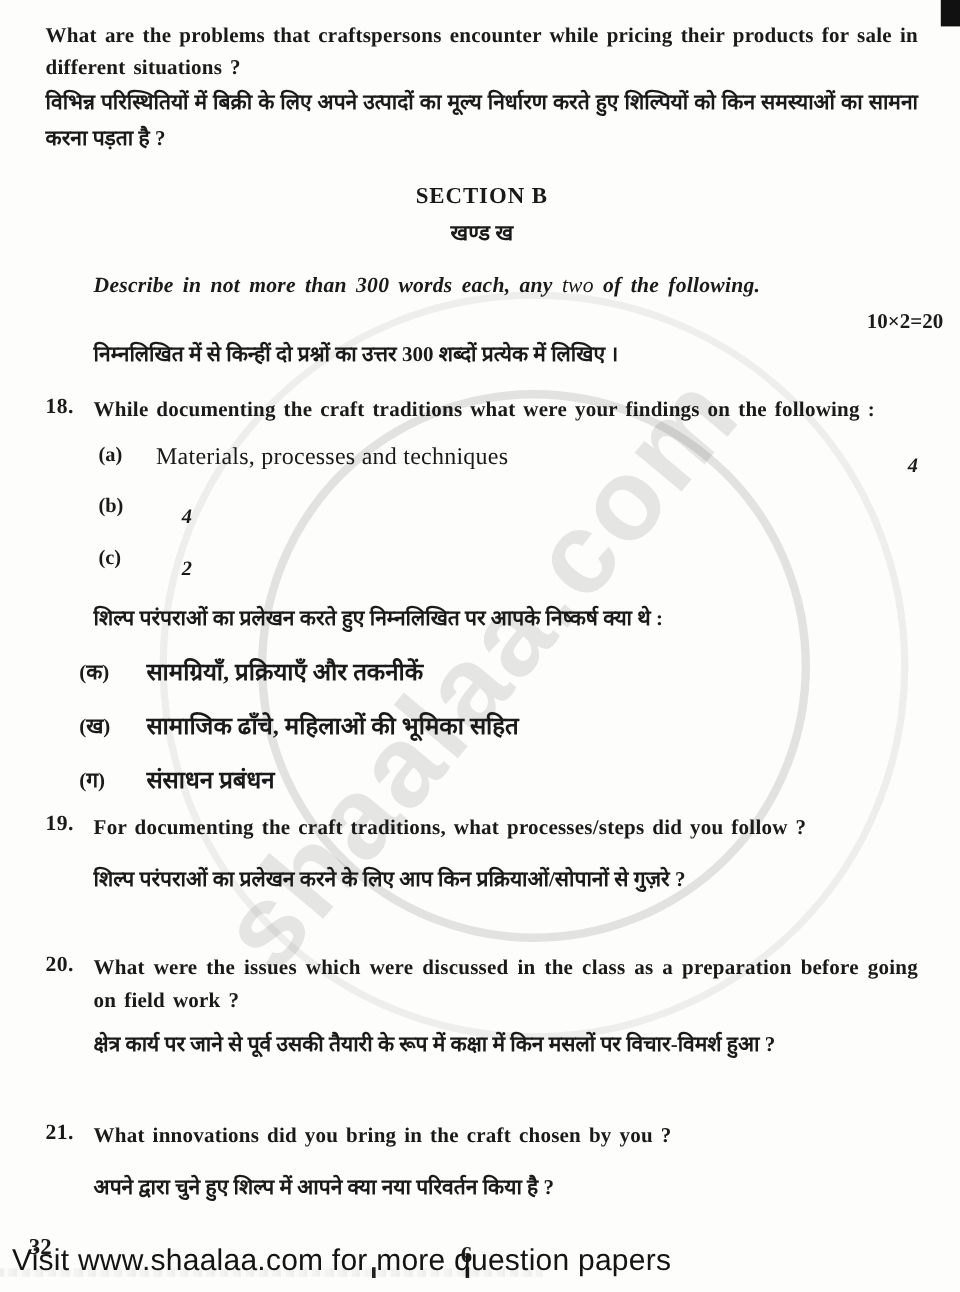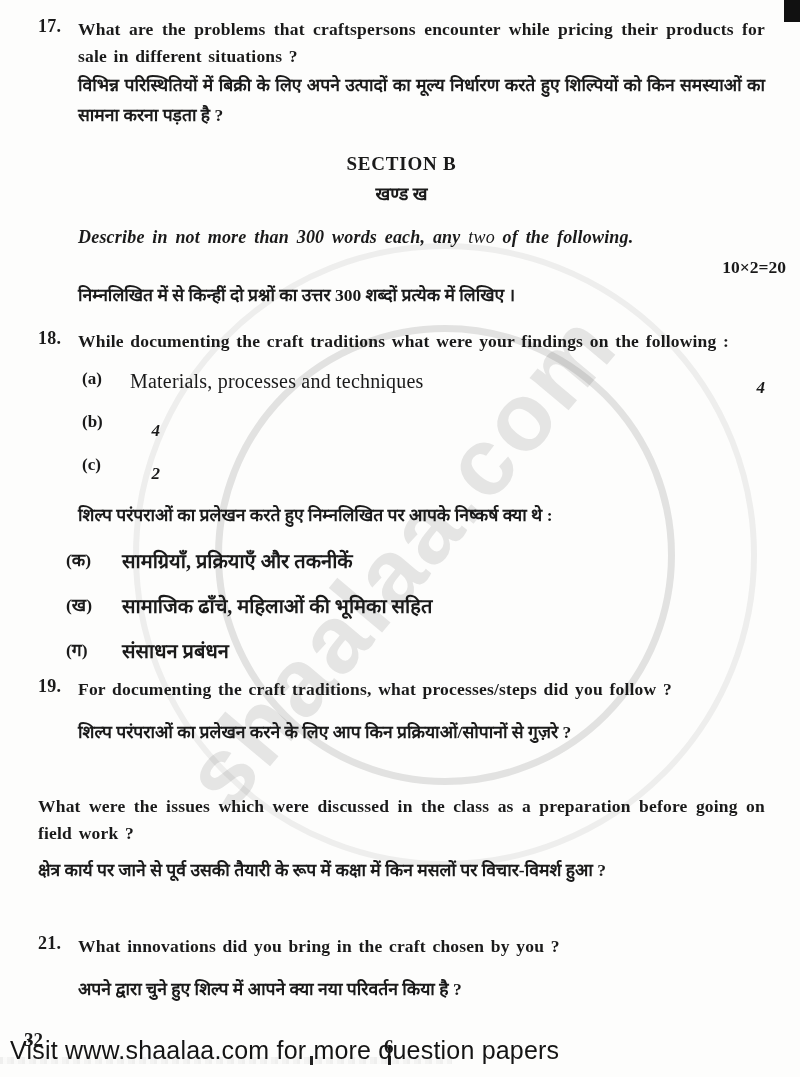--- a/index.html
+++ b/index.html
@@ -88,21 +88,20 @@
   <div class="wm-circle wm-outer"></div>
   <div class="wm-circle wm-inner"></div>
   <div class="wm-text">shaalaa.com</div>
 
   <div class="corner-mark"></div>
   <div class="bottom-noise"></div>
   <div class="tick tick1"></div>
   <div class="tick tick2"></div>
 
   <div class="abs qrow" style="top:16px">
-    <div class="qnum">17.</div>
     <div class="qbody">
       <div class="en">What are the problems that craftspersons encounter while pricing their products for sale in different situations ?</div>
       <div class="hi">विभिन्न परिस्थितियों में बिक्री के लिए अपने उत्पादों का मूल्य निर्धारण करते हुए शिल्पियों को किन समस्याओं का सामना करना पड़ता है ?</div>
     </div>
   </div>
 
   <div class="abs section-head" style="top:153px">
     <div class="section-title">SECTION B</div>
     <div class="section-title-hi">खण्ड ख</div>
   </div>
@@ -153,20 +152,21 @@
 
   <div class="abs qrow" style="top:676px">
     <div class="qnum">19.</div>
     <div class="qbody">
       <div class="en">For documenting the craft traditions, what processes/steps did you follow ?</div>
       <div class="hi gap-hi">शिल्प परंपराओं का प्रलेखन करने के लिए आप किन प्रक्रियाओं/सोपानों से गुज़रे ?</div>
     </div>
   </div>
 
   <div class="abs qrow" style="top:793px">
+    <div class="qnum">20.</div>
     <div class="qbody">
       <div class="en">What were the issues which were discussed in the class as a preparation before going on field work ?</div>
       <div class="hi" style="margin-top:8px">क्षेत्र कार्य पर जाने से पूर्व उसकी तैयारी के रूप में कक्षा में किन मसलों पर विचार-विमर्श हुआ ?</div>
     </div>
   </div>
 
   <div class="abs qrow" style="top:933px">
     <div class="qnum">21.</div>
     <div class="qbody">
       <div class="en">What innovations did you bring in the craft chosen by you ?</div>

